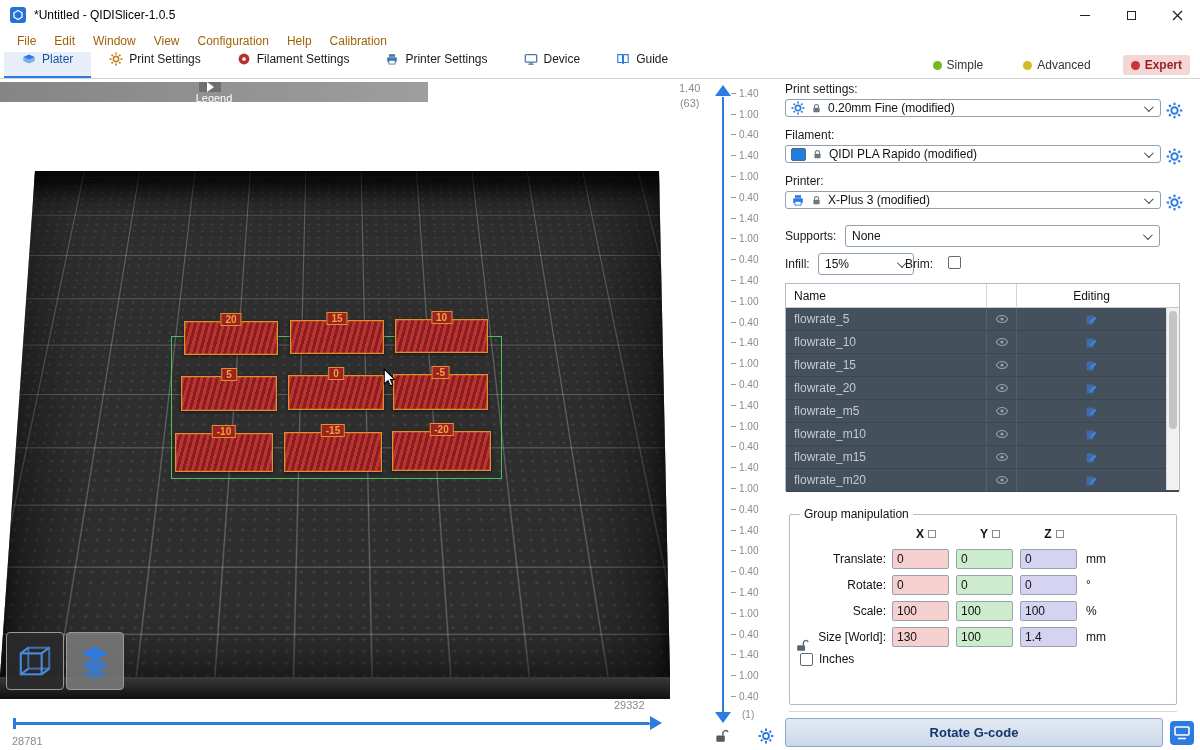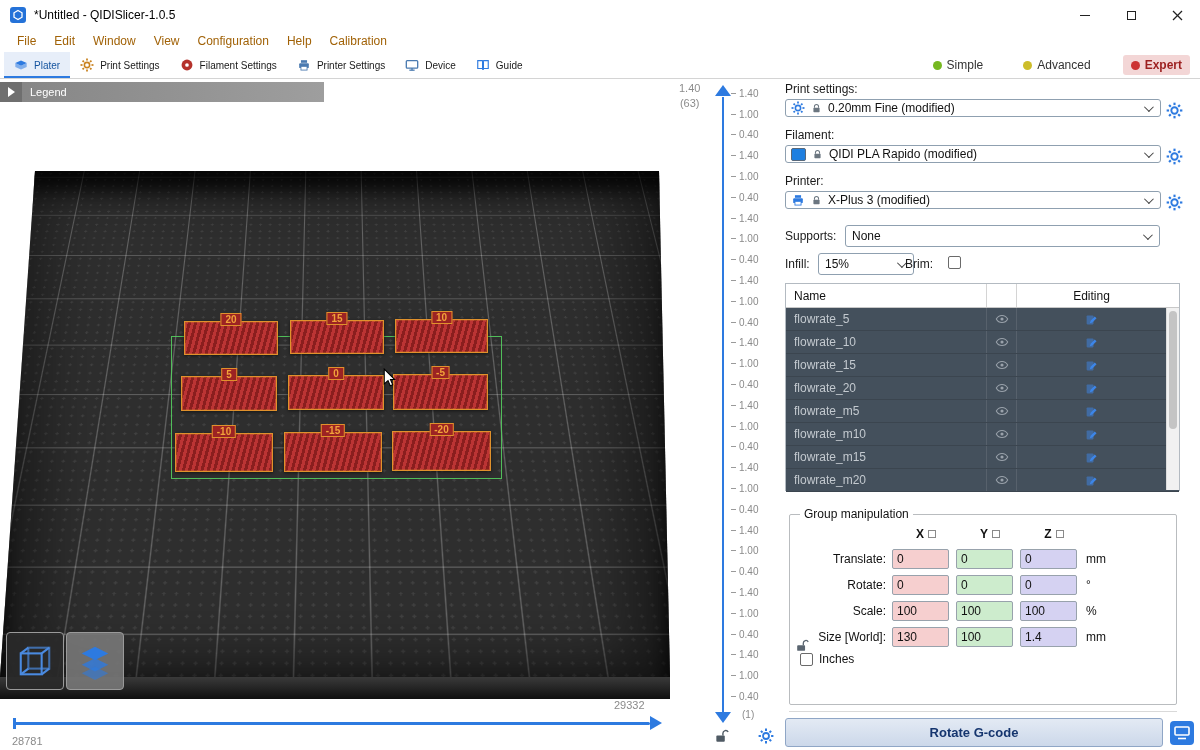--- a/index.html
+++ b/index.html
@@ -17,35 +17,35 @@
   .wc-min { width:10px; border-top:1px solid #222; display:inline-block; }
   .wc-max { width:9px; height:9px; border:1px solid #222; display:inline-block; }
   .wc-close { width:11px; height:11px; }
 
   
   .menubar { position:absolute; top:30px; left:0; right:0; height:22px; display:flex; align-items:center; padding-left:8px; background:#fff; }
   .menu-item { padding:0 9px; font-size:12px; height:100%; display:flex; align-items:center; color:#a16207; }
 
   
   .tabbar { position:absolute; top:52px; left:0; right:0; height:27px; display:flex; align-items:center; background:#fff; border-bottom:1px solid #d4d4d4; padding-left:4px; }
-  .tab { display:flex; align-items:center; gap:6px; padding:0 10px; height:100%; font-size:10px; color:#1a1a1a; }
+  .tab { display:flex; gap:6px; padding:0 18px; height:100%; font-size:12px; color:#1a1a1a; }
   .tab.active { background:#e7eef9; color:#14539e; box-shadow:inset 0 -2px 0 #2d7ae0; }
   .tab-icon { width:14px; height:14px; }
   .modes { margin-left:auto; display:flex; align-items:center; gap:24px; padding-right:10px; }
   .mode { display:flex; align-items:center; gap:5px; font-size:12px; padding:3px 8px; border-radius:3px; color:#333; }
   .mode.active { background:#f3d6d6; color:#9c1f1f; font-weight:bold; }
   .mode-dot { width:9px; height:9px; border-radius:50%; display:inline-block; }
 
   
   .main { position:absolute; top:79px; left:0; width:1200px; height:671px; background:#fff; }
 
   
   .viewport { position:absolute; left:0; top:0; width:670px; height:671px; background:#fff; overflow:hidden; }
-  .legend-bar { position:absolute; left:0; top:3px; width:324px; height:20px; display:flex; align-items:center;
-                background:linear-gradient(90deg,#858585,#9e9e9e); color:#fff; font-size:11px; }
+  .legend-bar { position:absolute; left:0; top:3px; width:428px; height:20px; display:flex; align-items:center;
+                background:linear-gradient(90deg,#858585,#9e9e9e); color:#fff; font-size:11px;flex-direction:column; }
   .legend-icon { width:22px; height:20px; background:#6f6f6f; display:flex; align-items:center; justify-content:center; margin-right:8px; }
   .legend-play { width:0; height:0; border-left:7px solid #fff; border-top:5px solid transparent; border-bottom:5px solid transparent; }
 
   .bed { position:absolute; left:0; top:92px; width:670px; height:506px; background:#2e2e2e;
          clip-path:polygon(35px 0px,659px 0px,670px 506px,0px 506px); overflow:hidden;
          box-shadow:inset 0 14px 20px rgba(0,0,0,.6); }
   .bed-grid { position:absolute; left:-180px; width:1030px; top:-30px; height:720px;
         transform:perspective(1400px) rotateX(50deg); transform-origin:50% 0;
         background-image:
           radial-gradient(circle, rgba(255,255,255,.09) 1px, transparent 1.4px),

